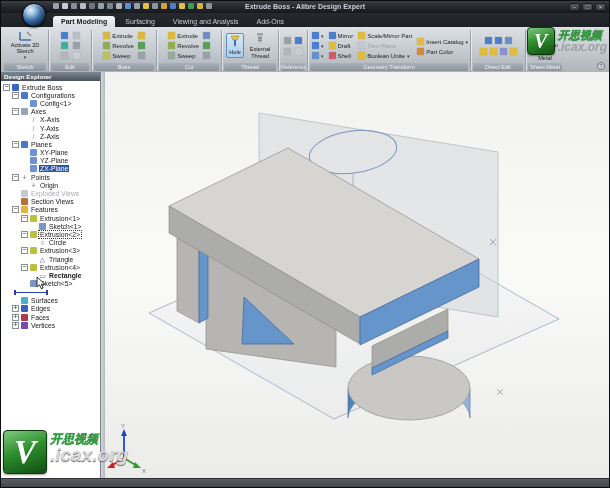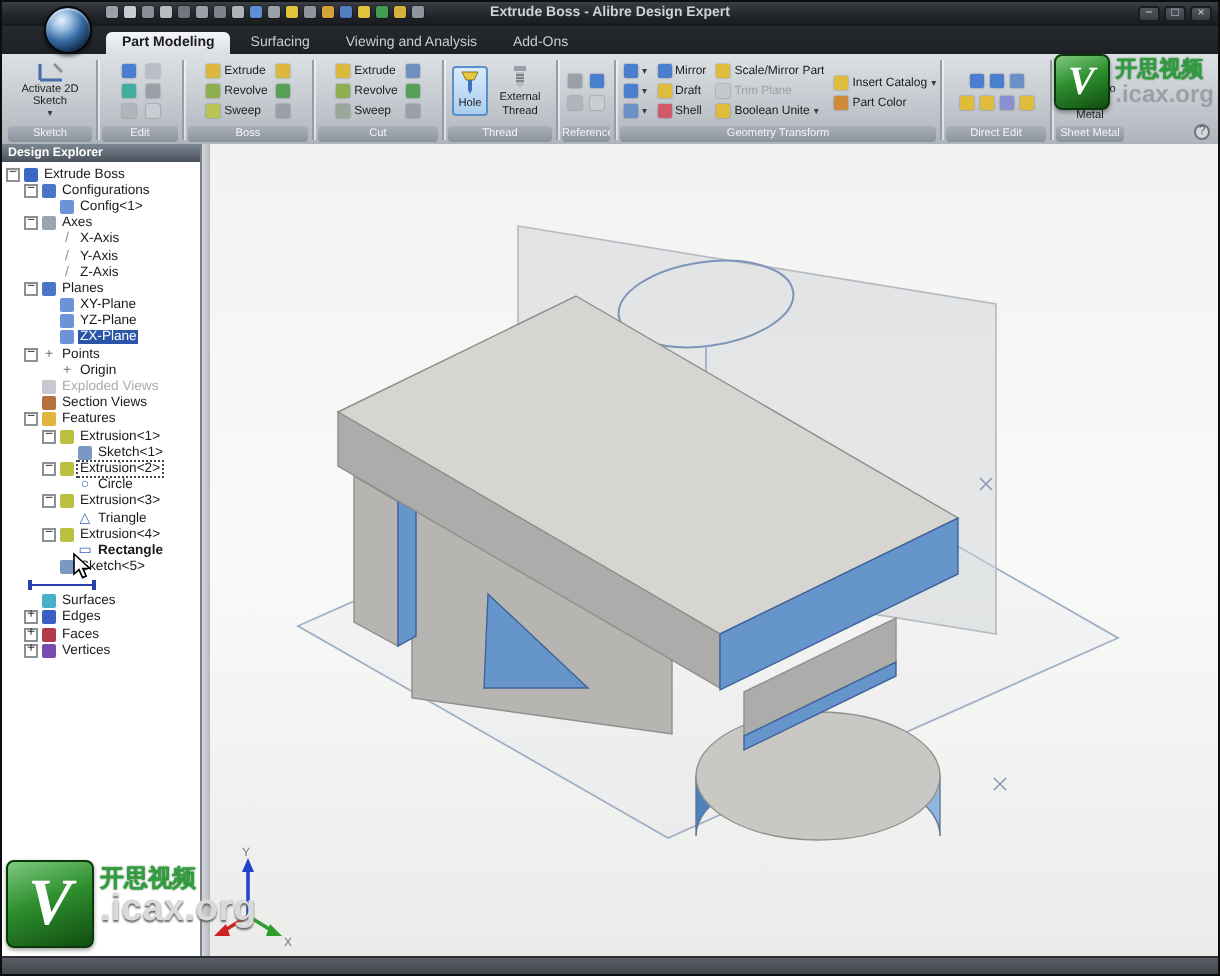--- a/index.html
+++ b/index.html
@@ -81,21 +81,21 @@
   
   .statusbar { height:9px; flex:none; background:linear-gradient(#5a5e64,#43474d); border-top:1px solid #2c2f33; }
 
   
   .wm { position:absolute; display:flex; gap:3px; align-items:center; z-index:40; pointer-events:none; }
   .wm-v { background:linear-gradient(160deg,#7ec97e,#2e8f2e 45%,#114d11); color:#fff; font-weight:bold;
     font-style:italic; font-family:"Liberation Serif",serif; border-radius:4px; border:1px solid #0b380b;
     display:flex; align-items:center; justify-content:center; box-shadow:0 1px 2px rgba(0,0,0,.4); }
   .wm-top .wm-v { width:28px; height:28px; font-size:20px; }
   .wm-bot .wm-v { width:44px; height:44px; font-size:33px; }
-  .wm-col { display:flex; flex-direction:column; line-height:1; }
+  .wm-col { display:flex; flex-direction:column; line-height:1;font-style:italic; }
   .wm-brand { color:#2f9e3f; font-weight:bold; text-shadow:0 0 1px #135c13; }
   .wm-site  { color:#9aa0a6; font-weight:bold; }
   .wm-top .wm-brand { font-size:11px; }
   .wm-top .wm-site { font-size:12px; }
   .wm-bot .wm-brand { font-size:12px; }
   .wm-bot .wm-site { font-size:19px; color:#d9d9d9; text-shadow:0 1px 1px #666; }
 
   .cursor { position:absolute; left:36px; top:276px; z-index:60; pointer-events:none; }
 
   

